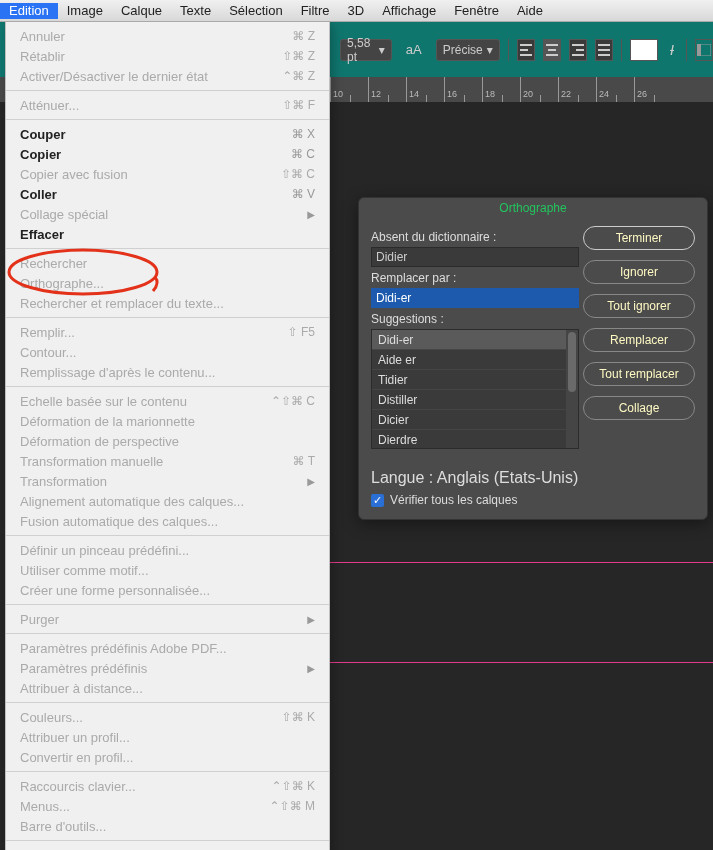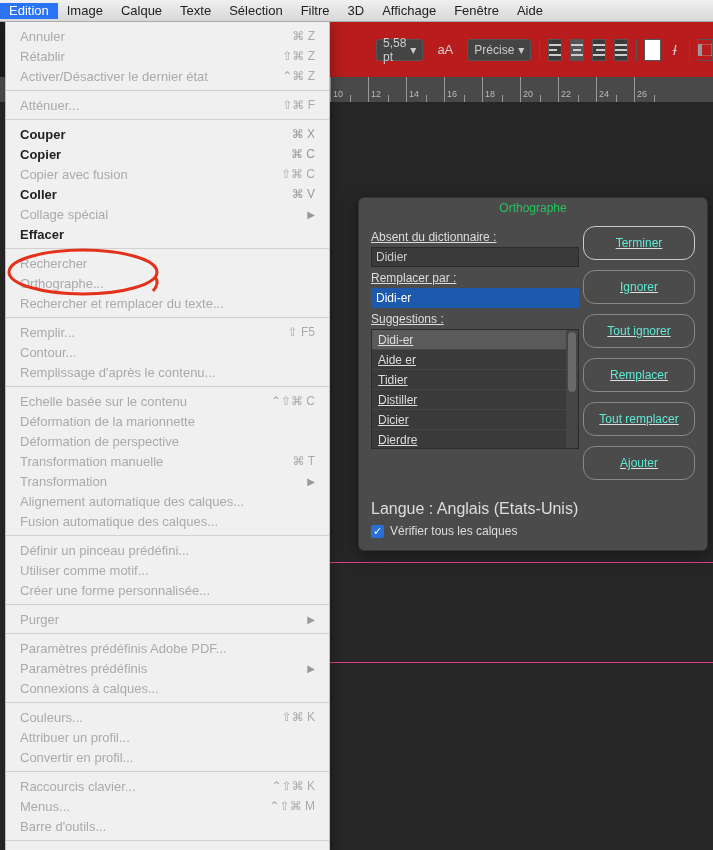--- a/index.html
+++ b/index.html
@@ -36,29 +36,28 @@
     background: #2b73f5;
     color: #fff;
   }
 
   
   .dark-toolbar {
     position: absolute;
     top: 22px;
     left: 0; right: 0;
     height: 55px;
-    background: #b91c1c;
+    background: #0f766e;
     display: flex;
     align-items: center;
     padding-left: 340px;
     color: #ccc;
     font-size: 12px;
     gap: 8px;
     z-index: 10;
-    margin-left: 36px;
   }
   .dark-toolbar .field {
     background: #444;
     border: 1px solid #555;
     color: #ccc;
     padding: 2px 6px;
     height: 22px;
     display: flex;
     align-items: center;
     gap: 4px;
@@ -156,37 +155,37 @@
     border-radius:6px;
     box-shadow:0 4px 16px rgba(0,0,0,0.4);
     z-index:30;
     color:#ddd;
     font-size:12px;
   }
   .dialog .titlebar{
     display:flex;align-items:center;justify-content:center;
     height:20px;font-size:12px;color:#22c55e;
   }
-  .dialog .body{display:flex;padding:8px 12px 14px 12px;gap:4px;text-decoration:underline;}
+  .dialog .body{display:flex;padding:8px 12px 14px 12px;gap:4px;}
   .dialog .left{flex:1;}
   .dialog .right{width:112px;display:flex;flex-direction:column;gap:10px;}
   .dialog .label{font-size:12px;color:#ddd;margin:4px 0 3px 0;}
   .dialog input.txt{
     width:100%;height:20px;background:#3a3a3a;border:1px solid #2b2b2b;
     color:#ccc;font-size:12px;padding:0 4px;
   }
   .dialog input.txt.sel{background:#1d5aad;border:1px solid #1d5aad;color:#fff;}
   .dialog .suglist{background:#3a3a3a;border:1px solid #2b2b2b;height:120px;overflow:hidden;position:relative;}
   .dialog .sugitem{height:20px;display:flex;align-items:center;padding:0 6px;font-size:12px;color:#ddd;border-bottom:1px solid #454545;}
   .dialog .sugitem.sel{background:#5a5a5a;}
   .dialog .scrollbar{position:absolute;right:0;top:0;width:12px;bottom:0;background:#454545;}
   .dialog .scrollbar .thumb{position:absolute;left:2px;right:2px;top:2px;height:60px;background:#6a6a6a;border-radius:4px;}
   .dialog .btn{
-    height:34px;border:1px solid #888;border-radius:12px;background:transparent;
-    color:#5eead4;font-size:12px;display:flex;align-items:center;justify-content:center;
+    height:24px;border:1px solid #888;border-radius:12px;background:transparent;
+    color:#fef9c3;font-size:12px;display:flex;align-items:center;justify-content:center;
     cursor:default;
   }
   .dialog .btn.primary{border:1px solid #ccc;}
   .dialog .lang{padding:6px 12px;font-size:16px;color:#ddd;}
   .dialog .check{display:flex;align-items:center;gap:6px;padding:0 12px 12px 12px;font-size:12px;}
   .dialog .checkbox{width:13px;height:13px;background:#2a6fd6;border-radius:2px;display:flex;align-items:center;justify-content:center;color:#fff;font-size:11px;}
 </style>
 </head>
 <body>
 
@@ -380,21 +379,21 @@
     </div>
     <div class="divider"></div>
     <div class="item disabled">
       <span class="label">Paramètres prédéfinis Adobe PDF...</span>
     </div>
     <div class="item disabled">
       <span class="label">Paramètres prédéfinis</span>
       <span class="chevron">▶</span>
     </div>
     <div class="item disabled">
-      <span class="label">Connexions à calques...</span>
+      <span class="label">Attribuer à distance...</span>
     </div>
     <div class="divider"></div>
     <div class="item disabled">
       <span class="label">Couleurs...</span>
       <span class="shortcut">⇧⌘ K</span>
     </div>
     <div class="item disabled">
       <span class="label">Attribuer un profil...</span>
     </div>
     <div class="item disabled">
@@ -443,21 +442,21 @@
             <div class="thumb"></div>
           </div>
       </div>
     </div>
     <div class="right">
       <div class="btn primary">Terminer</div>
       <div class="btn">Ignorer</div>
       <div class="btn">Tout ignorer</div>
       <div class="btn">Remplacer</div>
       <div class="btn">Tout remplacer</div>
-      <div class="btn">Ajouter</div>
+      <div class="btn">Collage</div>
     </div>
   </div>
   <div class="lang">Langue : Anglais (Etats-Unis)</div>
   <div class="check">
     <div class="checkbox">✓</div>
     <span>Vérifier tous les calques</span>
   </div>
 </div>
 
 </body></html>

